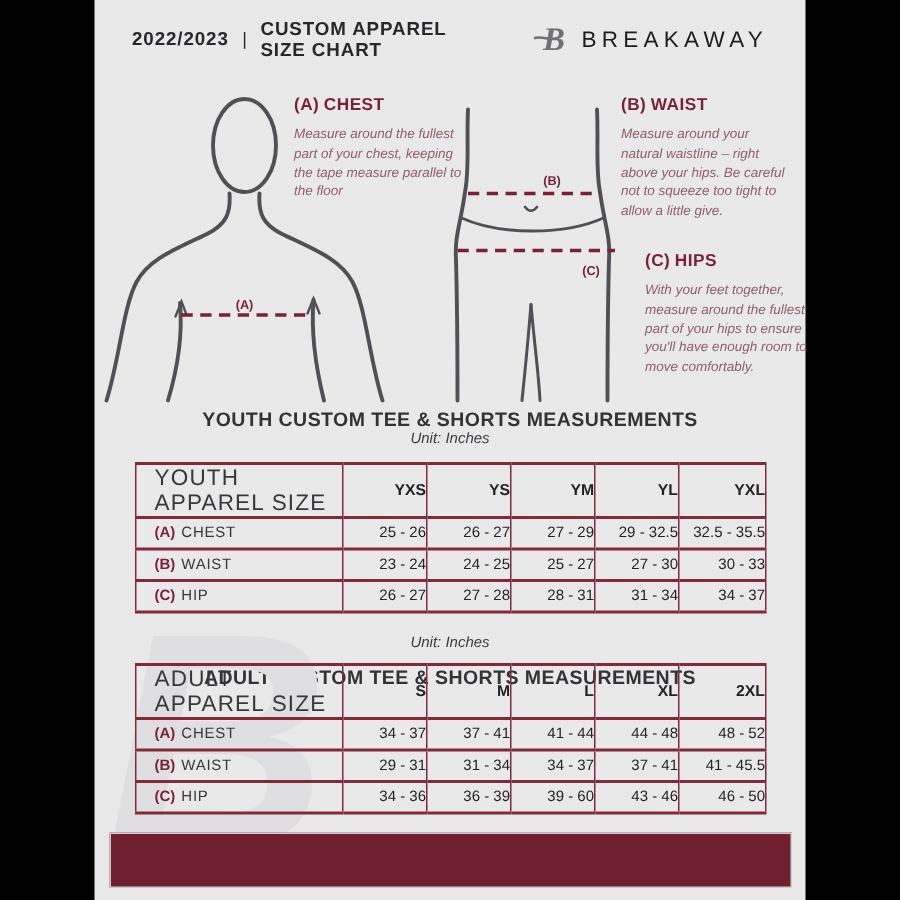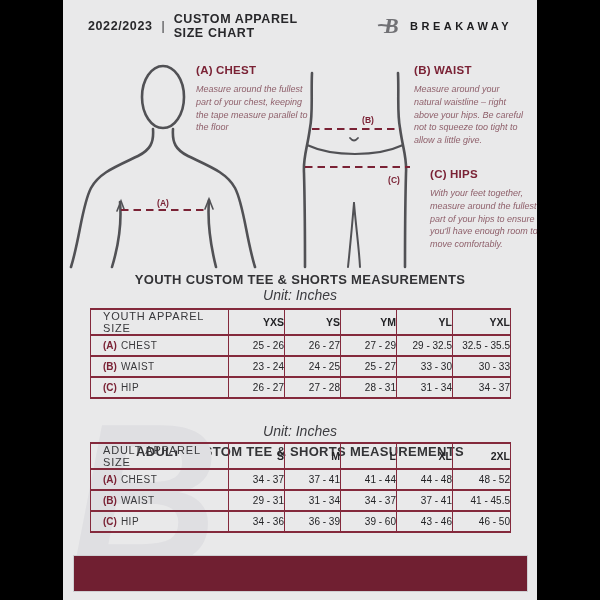--- a/index.html
+++ b/index.html
@@ -8,47 +8,47 @@
   .stage { position:relative; width:600px; height:600px; background:#000; overflow:hidden; }
   .flyer { position:absolute; left:63px; top:0; width:474px; height:600px; background:#e9e9ea; overflow:hidden; }
 
   
   .header { position:absolute; left:0; top:0; width:474px; height:52px;
             display:flex; align-items:center; justify-content:space-between; padding:0 25px;gap:48px; }
   .header-left { display:flex; align-items:center; gap:9px; }
   .hdr-year, .hdr-title { font-size:12.5px; font-weight:bold; color:#28282b; letter-spacing:0.6px; }
   .hdr-divider { font-size:12px; color:#28282b; font-weight:normal; }
   .header-right { display:flex; align-items:center; gap:8px; }
-  .brand { font-size:11px; font-weight:bold; color:#1d1d1f; letter-spacing:3.5px; }
+  .brand { font-size:15px; font-weight:normal; color:#1d1d1f; letter-spacing:3.5px; }
 
   
   .diagram { position:absolute; left:0; top:55px; width:474px; height:215px; }
 
   
   .instr { position:absolute; }
   .instr-head { font-size:11.5px; font-weight:bold; color:#7a2235; letter-spacing:0.3px; }
   .instr-head .k { margin-right:3px; }
   .instr-body { margin-top:7px; font-size:9px; font-style:italic; color:#8f606b; line-height:1.42; }
   .instr-chest { left:133px; top:64px; width:112px; }
   .instr-waist { left:351px; top:64px; width:110px; }
   .instr-hips  { left:367px; top:168px; width:112px; }
 
   
   .sect-title { position:absolute; left:0; width:474px; text-align:center;
                 font-size:13px; font-weight:bold; color:#333336; letter-spacing:0.3px; }
   .sect-unit  { position:absolute; left:0; width:474px; text-align:center;
-                font-size:14px; font-style:italic; color:#3c3c40; }
+                font-size:10px; font-style:italic; color:#3c3c40; }
 
   
   table.size { position:absolute; left:27px; width:420px; border-collapse:collapse; table-layout:fixed; z-index:2; }
   table.size th, table.size td { border:solid #84293c; border-width:2px 1px; background:transparent;
       font-size:10px; color:#232326; text-align:right; vertical-align:middle; height:21px; padding:0; }
   table.size .lbl-col { text-align:left; padding-left:12px; }
   table.size th.size-name { font-size:10.5px; font-weight:bold; color:#232326; }
-  table.size th.lbl-col { font-weight:normal; font-size:11px; letter-spacing:0.8px; color:#38383b; }
+  table.size th.lbl-col { font-weight:normal; font-size:15px; letter-spacing:0.8px; color:#38383b; }
   .row-key { color:#7a2235; font-weight:bold; margin-right:4px; }
   .row-lbl { color:#38383b; letter-spacing:0.5px; }
   #youth-table { top:308px; }
   #adult-table { top:442px; }
 
   
   .watermark { position:absolute; left:8px; top:392px; z-index:1;
                font-size:205px; font-weight:bold; font-style:italic; color:#dfdfe2; line-height:1; }
 
   
@@ -153,21 +153,21 @@
         <td>26 - 27</td>
         <td>27 - 29</td>
         <td>29 - 32.5</td>
         <td>32.5 - 35.5</td>
       </tr>
       <tr>
         <td class="lbl-col"><span class="row-key">(B)</span><span class="row-lbl">WAIST</span></td>
         <td>23 - 24</td>
         <td>24 - 25</td>
         <td>25 - 27</td>
-        <td>33 - 30</td>
+        <td>27 - 30</td>
         <td>30 - 33</td>
       </tr>
       <tr>
         <td class="lbl-col"><span class="row-key">(C)</span><span class="row-lbl">HIP</span></td>
         <td>26 - 27</td>
         <td>27 - 28</td>
         <td>28 - 31</td>
         <td>31 - 34</td>
         <td>34 - 37</td>
       </tr>

